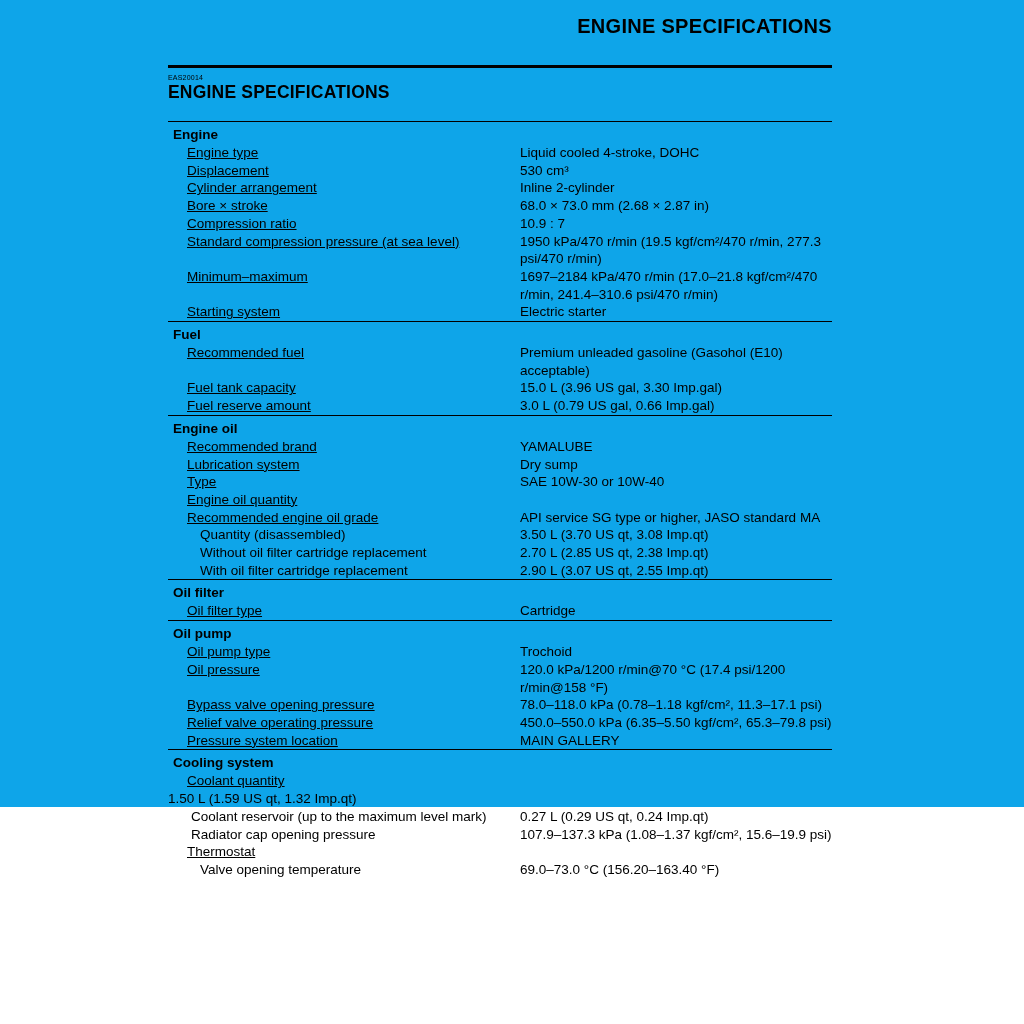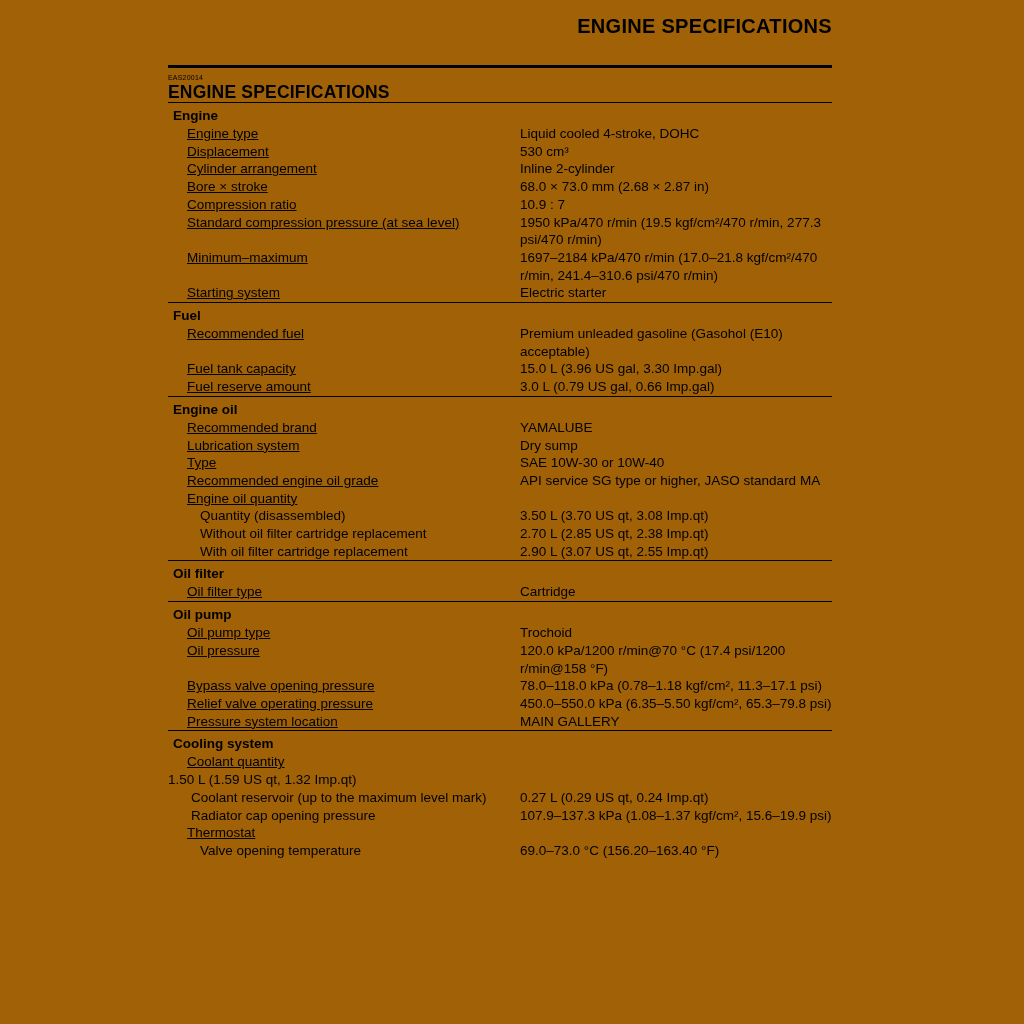--- a/index.html
+++ b/index.html
@@ -1,34 +1,34 @@
 <!DOCTYPE html>
 <html><head>
 <meta charset="utf-8">
 <style>
   html, body { margin:0; padding:0; background:#ffffff; }
   body {
     width:1024px; height:1024px; overflow:hidden;
     font-family:"Liberation Sans", sans-serif; color:#000;
     -webkit-font-smoothing:antialiased;
   }
-  .page { position:relative; width:1024px; height:1024px; background:#a16207; }
+  .page { position:relative; width:1024px; height:807px; background:#0ea5e9; }
   .content { position:absolute; left:168px; top:0; width:664px; }
 
   .page-title {
     padding-top:14px; text-align:right;
     font-size:20px; font-weight:bold; letter-spacing:0.3px; line-height:24px;
   }
   .top-rule { border:none; border-top:3px solid #000; margin:27px 0 0 0; }
   .doc-code { font-size:7px; line-height:9px; margin-top:5px; letter-spacing:0.2px; }
   .doc-title { font-size:17.5px; font-weight:bold; line-height:20px; letter-spacing:0.2px; }
 
   .sections { margin-top:0; }
   .section { border-top:1.5px solid #000; padding-top:4px; }
-  .section:first-child { }
+  .section:first-child { margin-top:19px; }
   .section-title { font-size:13.5px; font-weight:bold; line-height:18px; padding-left:5px; }
 
   .row { display:grid; grid-template-columns:352px 312px; }
   .spec-label, .spec-value { font-size:13.5px; line-height:17.7px; }
   .spec-label.indent-1 { padding-left:19px;text-decoration:underline; }
   .spec-label.indent-2 { padding-left:23px; }
   .spec-label.indent-3 { padding-left:32px; }
 </style>
 </head>
 <body>
@@ -122,30 +122,30 @@
     <div class="spec-label indent-1">Lubrication system</div>
     <div class="spec-value">Dry sump</div>
   </div>
 
   <div class="row">
     <div class="spec-label indent-1">Type</div>
     <div class="spec-value">SAE 10W-30 or 10W-40</div>
   </div>
 
   <div class="row">
+    <div class="spec-label indent-1">Engine oil quantity</div>
+    <div class="spec-value"></div>
+  </div>
+
+  <div class="row">
     <div class="spec-label indent-1">Recommended engine oil grade</div>
     <div class="spec-value">API service SG type or higher, JASO standard MA</div>
   </div>
 
   <div class="row">
-    <div class="spec-label indent-1">Engine oil quantity</div>
-    <div class="spec-value"></div>
-  </div>
-
-  <div class="row">
     <div class="spec-label indent-3">Quantity (disassembled)</div>
     <div class="spec-value">3.50 L (3.70 US qt, 3.08 Imp.qt)</div>
   </div>
 
   <div class="row">
     <div class="spec-label indent-3">Without oil filter cartridge replacement</div>
     <div class="spec-value">2.70 L (2.85 US qt, 2.38 Imp.qt)</div>
   </div>
 
   <div class="row">

